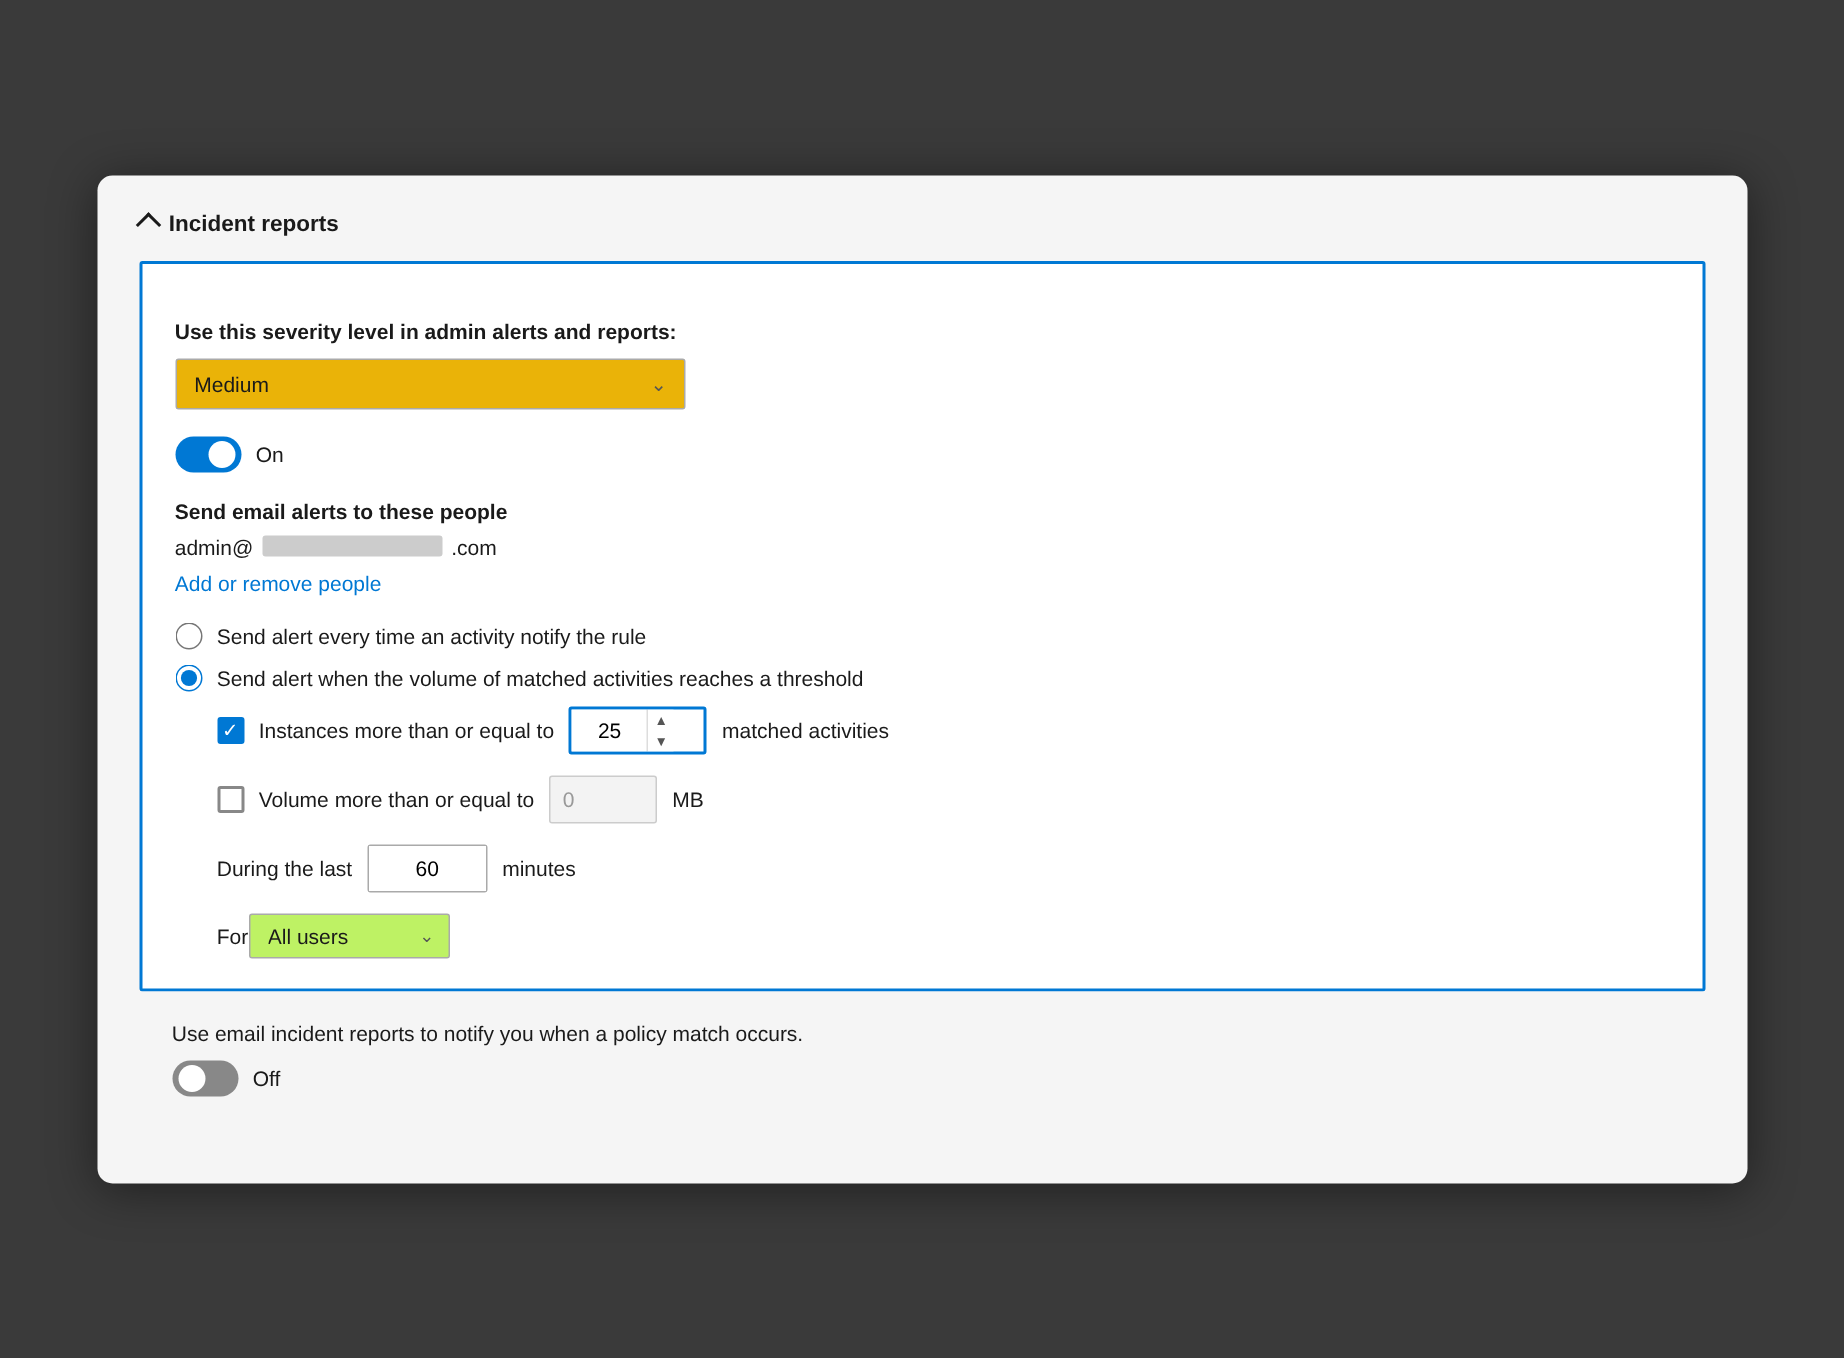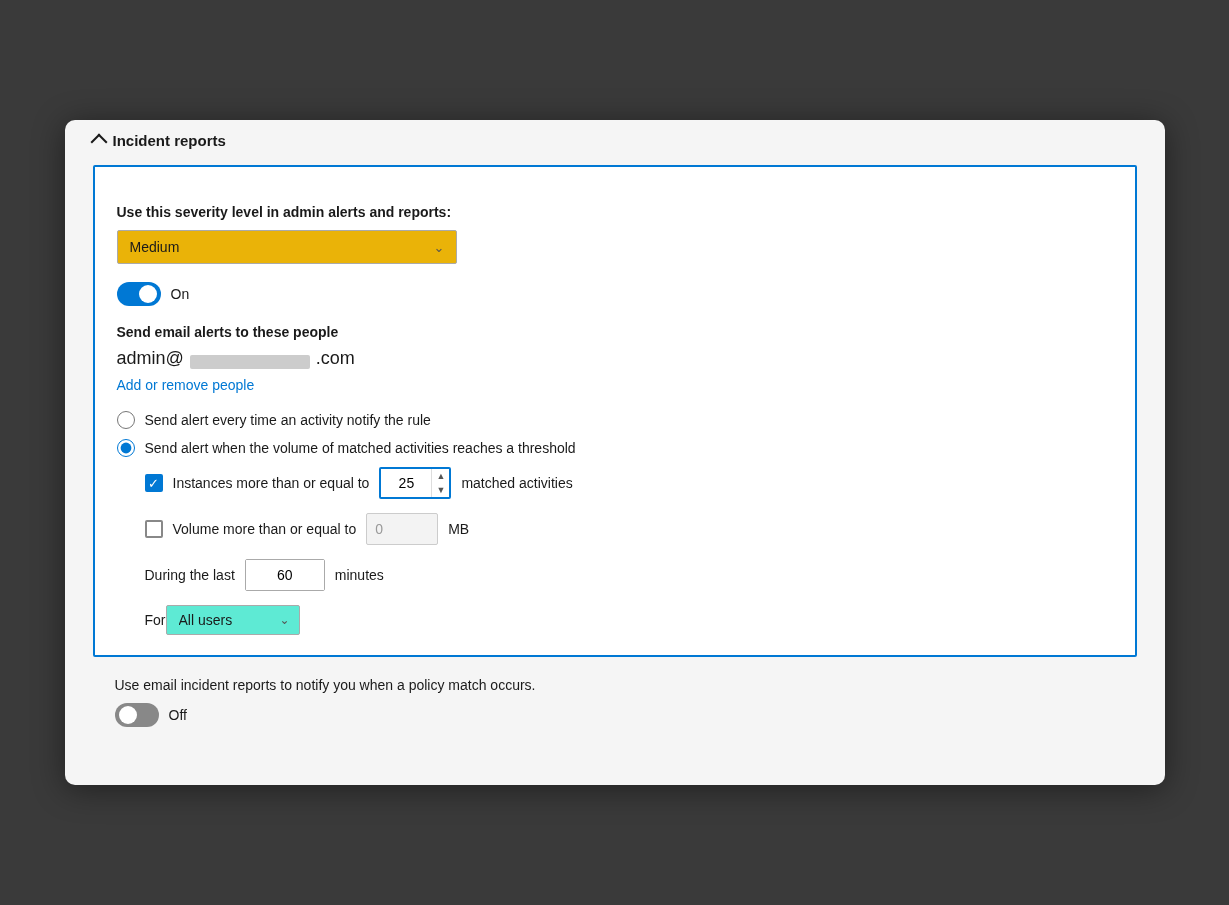--- a/index.html
+++ b/index.html
@@ -11,21 +11,21 @@
       justify-content: center;
       min-height: 100vh;
       font-family: 'Segoe UI', Arial, sans-serif;
       font-size: 14px;
       color: #1a1a1a;
     }
 
     .outer-card {
       background: #f5f5f5;
       border-radius: 10px;
-      padding: 12px 28px 24px 28px;
+      padding: 24px 28px 24px 28px;
       width: 1100px;
       max-width: 98vw;
       box-shadow: 0 4px 32px rgba(0,0,0,0.45);
     }
 
     .section-header {
       display: flex;
       align-items: center;
       gap: 8px;
       font-weight: 700;
@@ -144,25 +144,25 @@
     }
 
     .section-subtitle {
       font-weight: 700;
       font-size: 14px;
       margin-bottom: 8px;
       display: block;
     }
 
     .email-row {
-      font-size: 18px;
+      font-size: 14px;
       color: #1a1a1a;
       margin-bottom: 8px;
       display: flex;
-      align-items: flex-end;
+      align-items: flex-start;
       gap: 4px;
     }
 
     .redacted-block {
       display: inline-block;
       width: 120px;
       height: 14px;
       background: #ccc;
       border-radius: 2px;
       vertical-align: middle;
@@ -238,21 +238,21 @@
       cursor: pointer;
     }
 
     .number-input-wrapper {
       position: relative;
       display: inline-flex;
       align-items: center;
       border: 2px solid #0078d4;
       border-radius: 2px;
       overflow: hidden;
-      width: 72px;
+      width: 92px;
       height: 32px;
       background: #fff;
     }
 
     .number-input-wrapper input {
       width: 50px;
       height: 100%;
       border: none;
       outline: none;
       font-size: 14px;
@@ -339,21 +339,21 @@
       position: relative;
       display: inline-block;
     }
 
     .for-select-wrapper select {
       padding: 6px 32px 6px 12px;
       border: 1px solid #aaa;
       border-radius: 2px;
       font-size: 14px;
       appearance: none;
-      background: #5eead4;
+      background: #bef264;
       cursor: pointer;
       color: #1a1a1a;
       min-width: 130px;
     }
 
     .for-select-arrow {
       position: absolute;
       right: 10px;
       top: 50%;
       transform: translateY(-50%);

